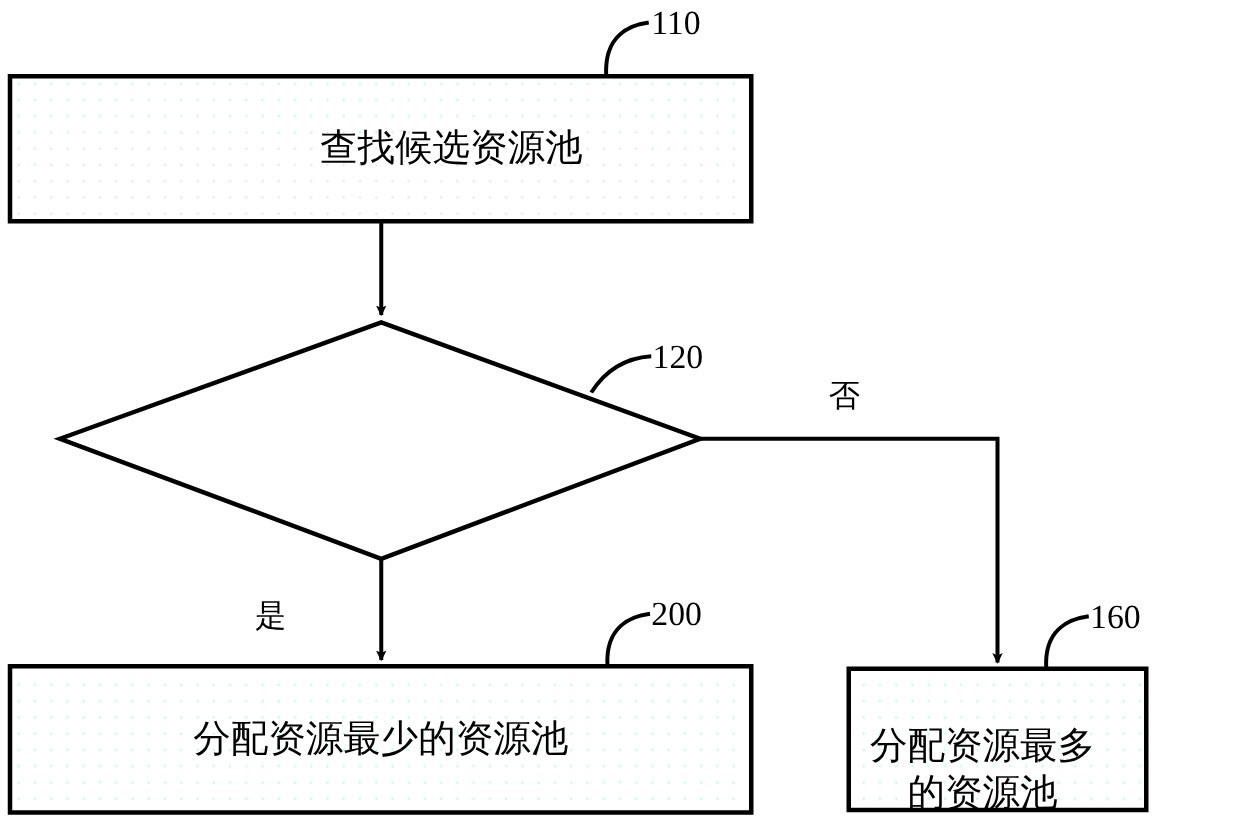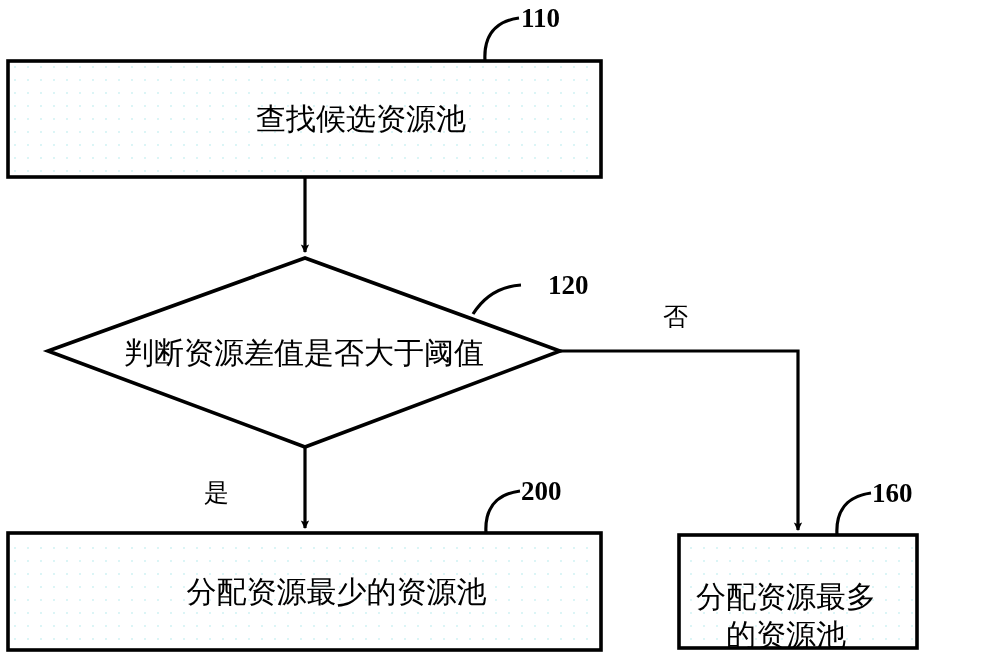--- a/index.html
+++ b/index.html
@@ -33,21 +33,21 @@
     text-align: center;
     font-family: "DejaVu Sans", "Liberation Sans", sans-serif;
     color: #000000;
     line-height: 1.25;
     pointer-events: none;
     white-space: pre-line;
   }
   .ref-label {
     position: absolute;
     font-family: "Liberation Serif", "DejaVu Serif", serif;
-    font-weight: bold;
+    font-weight: normal;
     font-size: 27px;
     color: #000000;
     letter-spacing: 0px;
   }
   .branch-label {
     position: absolute;
     font-family: "DejaVu Sans", "Liberation Sans", sans-serif;
     font-size: 25px;
     color: #000000;
   }
@@ -110,32 +110,31 @@
     <g>
       <path d="M486,533 C484,501 505,493 520,491" fill="none" stroke="#000000" stroke-width="3.2"></path>
     </g>
     <g>
       <path d="M837,535 C835,503 856,495 871,493" fill="none" stroke="#000000" stroke-width="3.2"></path>
     </g>
   </svg>
 
   <div class="node-text" style="left:8px; top:61px; width:706px; height:116px; font-size:30px;">查找候选资源池</div>
 
-  <div class="node-text" style="left:48px; top:258px; width:512px; height:189px; font-size:30px;">判断资源差值是否大于阈值</div>
 
-  <div class="node-text" style="left:8px; top:533px; width:593px; height:117px; font-size:30px;margin-left:32px;">分配资源最少的资源池</div>
+  <div class="node-text" style="left:8px; top:533px; width:593px; height:117px; font-size:30px;">分配资源最少的资源池</div>
 
   <div class="node-text" style="left:679px; top:559px; width:214px; height:113px; font-size:30px;">分配资源最多
 的资源池</div>
 
   <div class="branch-label" style="left:204px; top:476px;">是</div>
 
   <div class="branch-label" style="left:663px; top:300px;">否</div>
 
   <div class="ref-label" style="left:521px; top:3px;">110</div>
 
-  <div class="ref-label" style="left:548px; top:270px;">120</div>
+  <div class="ref-label" style="left:522px; top:270px;">120</div>
 
   <div class="ref-label" style="left:521px; top:476px;">200</div>
 
   <div class="ref-label" style="left:872px; top:478px;">160</div>
 
 </div>
 
 </body></html>

